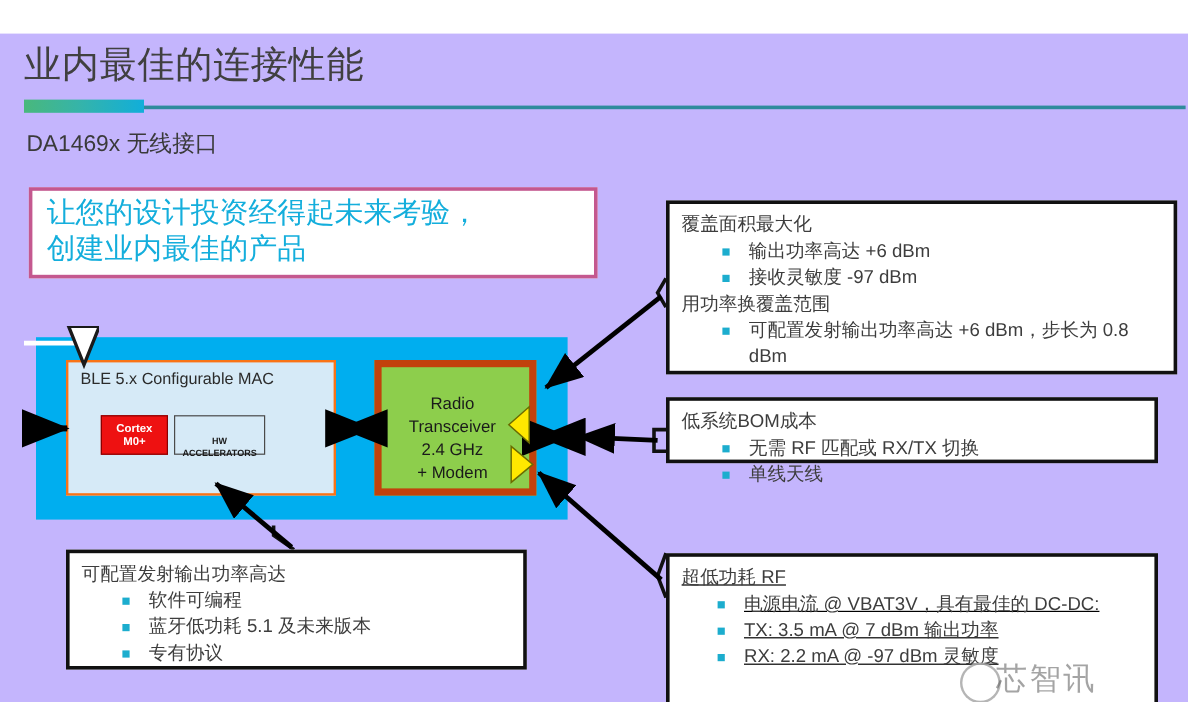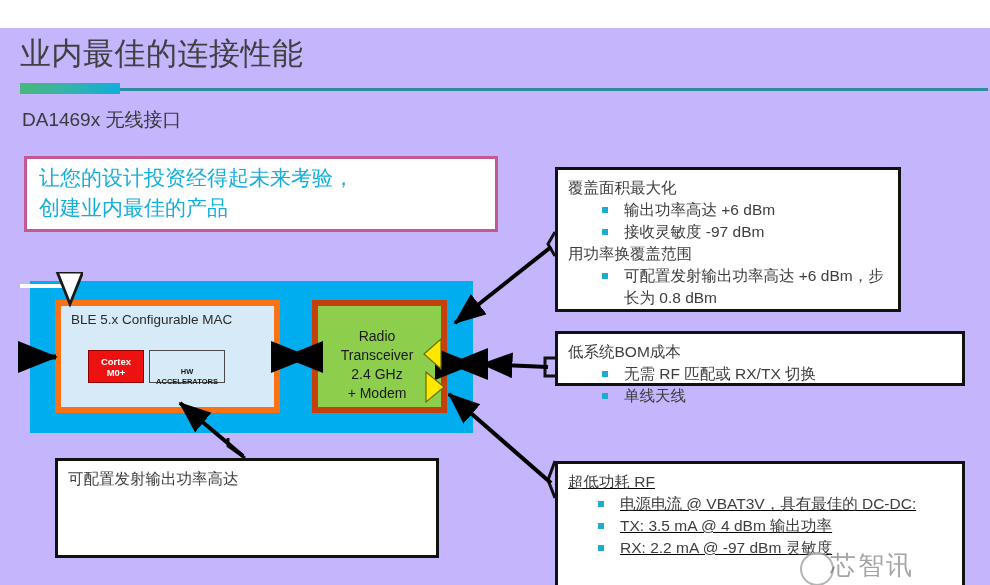--- a/index.html
+++ b/index.html
@@ -65,42 +65,42 @@
     height: 76px;
     border: 3px solid #C4588F;
     background: #ffffff;
     box-sizing: border-box;
   }
   .quote-text {
     position: absolute;
     left: 12px;
     top: 4px;
     width: 455px;
-    font-size: 21px;
+    font-size: 24px;
     line-height: 30px;
     color: #14AEDC;
   }
 
   
   .diagram-blue {
     position: absolute;
     left: 30px;
     top: 253px;
     width: 443px;
     height: 152px;
     background: #00AEEF;
   }
   .mac-box {
     position: absolute;
     left: 55px;
     top: 272px;
     width: 225px;
     height: 113px;
     background: #D6EAF7;
-    border: 6px solid #f97316;
+    border: 2px solid #f97316;
     box-sizing: border-box;
   }
   .mac-title {
     position: absolute;
     left: 10px;
     top: 6px;
     font-size: 13.5px;
     color: #2b2b2b;
     white-space: nowrap;
   }
@@ -189,21 +189,21 @@
     position: absolute;
     left: 34px;
     top: 8px;
     width: 6px;
     height: 6px;
     background: #1CADCE;
   }
   .co-item.narrow { padding-left: 52px; }
   .co-item.narrow .bullet { left: 30px; }
 
-  #callout-coverage { left: 555px; top: 139px; width: 346px; height: 145px; }
+  #callout-coverage { left: 555px; top: 139px; width: 426px; height: 145px; }
   #callout-bom      { left: 555px; top: 303px; width: 410px; height: 55px; }
   #callout-power    { left: 555px; top: 433px; width: 410px; height: 139px; text-decoration: underline; }
   #callout-protocol { left: 55px;  top: 430px; width: 384px; height: 100px; }
 
   
   .connectors {
     position: absolute;
     left: 0;
     top: 0;
     width: 990px;
@@ -371,32 +371,46 @@
   <div class="callout" id="callout-power">
     <div class="callout-inner">
       <div class="co-head">超低功耗 RF</div>
       <ul class="co-list">
         <li class="co-item narrow">
           <span class="bullet"></span>
           <span>电源电流 @ VBAT3V，具有最佳的 DC-DC:</span>
         </li>
         <li class="co-item narrow">
           <span class="bullet"></span>
-          <span>TX: 3.5 mA @ 4 dBm 输出功率</span>
+          <span>TX: 3.5 mA @ 7 dBm 输出功率</span>
         </li>
         <li class="co-item narrow">
           <span class="bullet"></span>
           <span>RX: 2.2 mA @ -97 dBm 灵敏度</span>
         </li>
       </ul>
     </div>
   </div>
 
   <div class="callout" id="callout-protocol">
     <div class="callout-inner">
       <div class="co-head">可配置发射输出功率高达</div>
+      <ul class="co-list">
+        <li class="co-item">
+          <span class="bullet"></span>
+          <span>软件可编程</span>
+        </li>
+        <li class="co-item">
+          <span class="bullet"></span>
+          <span>蓝牙低功耗 5.1 及未来版本</span>
+        </li>
+        <li class="co-item">
+          <span class="bullet"></span>
+          <span>专有协议</span>
+        </li>
+      </ul>
     </div>
   </div>
 
   <div class="watermark-logo"></div>
   <div class="watermark">芯智讯</div>
 
 </div>
 
 </body></html>

